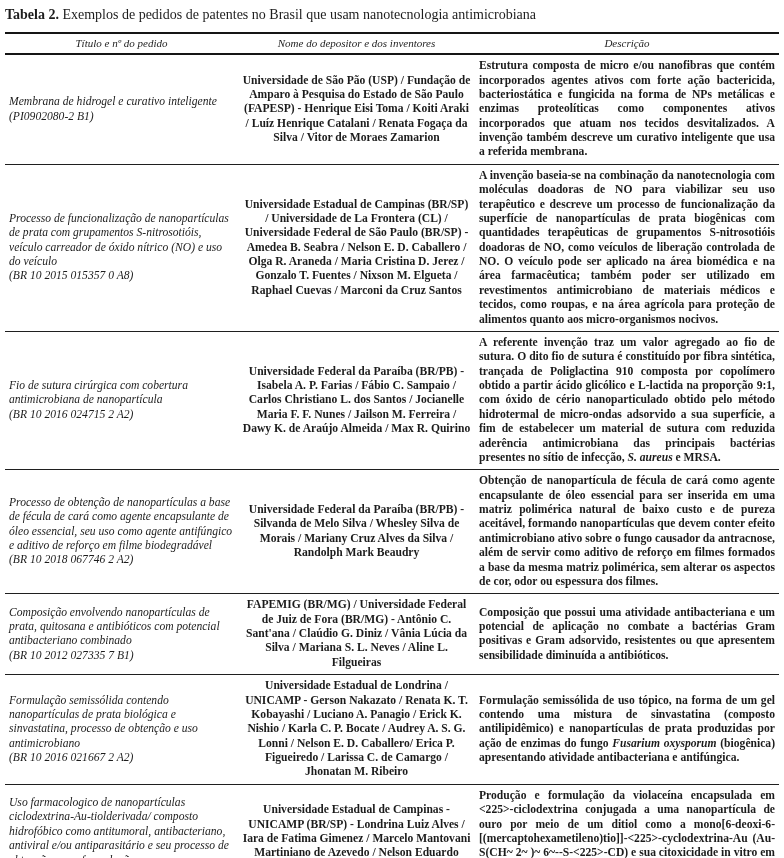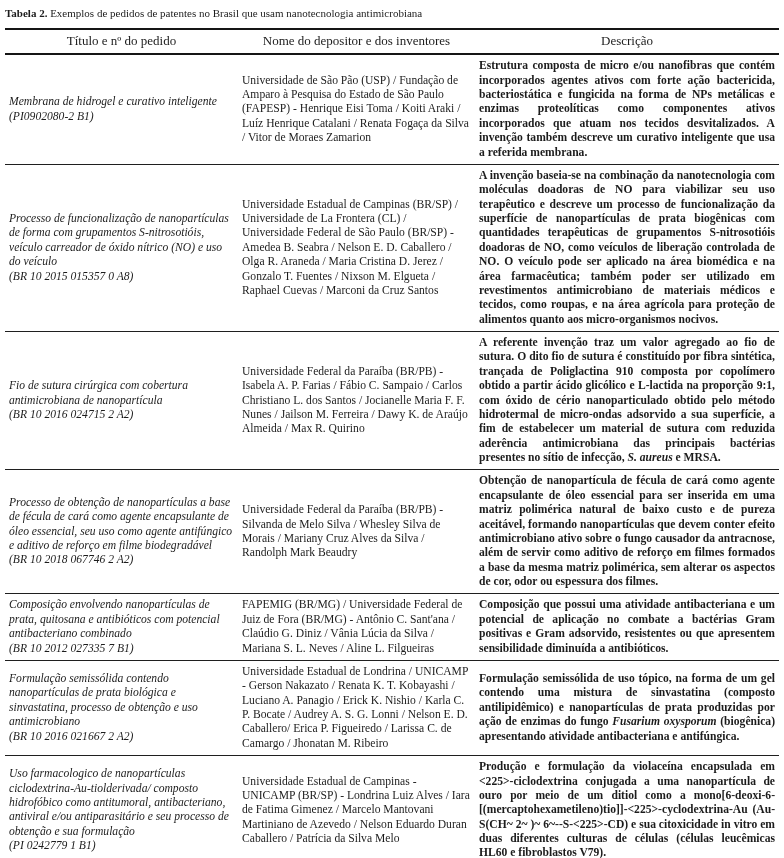--- a/index.html
+++ b/index.html
@@ -4,44 +4,45 @@
 <style>
   * { margin:0; padding:0; box-sizing:border-box; }
   html,body { background:#ffffff; }
   body {
     width:784px; height:858px;
     font-family:"Liberation Serif", serif;
     color:#1c1c1c;
     overflow:hidden;
   }
   .page { padding:6px 5px 0 5px; }
-  .caption { font-size:11px; line-height:1.3; margin-bottom:8px; }
+  .caption { font-size:14px; line-height:1.3; margin-bottom:8px; }
   .caption .lbl { font-weight:bold; }
   table.patents {
     width:100%;
     border-collapse:collapse;
     border-top:2px solid #151515;
     border-bottom:2px solid #151515;
   }
   thead th {
     font-weight:normal;
-    font-size:13px;
+    font-size:11px;
     padding:3px 2px 4px 2px;
     border-bottom:2px solid #151515;
+    font-style:italic;
   }
   tbody tr:not(:first-child) td { border-top:1px solid #1f1f1f;margin-top:40px; }
   td {
     font-size:11.6px;
     line-height:1.24;
     vertical-align:middle;
     padding:4px 4px;
   }
   td.c1 { width:233px; text-align:left; font-style:italic; }
   td.c1 .pnum { font-weight:normal; }
-  td.c2 { width:237px; text-align:left; }
+  td.c2 { width:237px; text-align:center;font-weight:bold; }
   td.c3 { text-align:justify;font-weight:bold; }
   .source { font-size:12px; margin-top:3px; }
 </style>
 </head>
 <body>
 
 <div class="page">
 
   <div class="caption">
     <span class="lbl">Tabela 2.</span><span> Exemplos de pedidos de patentes no Brasil que usam nanotecnologia antimicrobiana</span>
@@ -60,21 +61,21 @@
     <td class="c1">
       <div class="ptitle">Membrana de hidrogel e curativo inteligente</div>
       <div class="pnum">(PI0902080-2 B1)</div>
     </td>
     <td class="c2">Universidade de São Pão (USP) / Fundação de Amparo à Pesquisa do Estado de São Paulo (FAPESP) - Henrique Eisi Toma / Koiti Araki / Luíz Henrique Catalani / Renata Fogaça da Silva / Vitor de Moraes Zamarion</td>
     <td class="c3"><span>Estrutura composta de micro e/ou nanofibras que contém incorporados agentes ativos com forte ação bactericida, bacteriostática e fungicida na forma de NPs metálicas e enzimas proteolíticas como componentes ativos incorporados que atuam nos tecidos desvitalizados. A invenção também descreve um curativo inteligente que usa a referida membrana.</span></td>
   </tr>
 
   <tr>
     <td class="c1">
-      <div class="ptitle">Processo de funcionalização de nanopartículas de forma com grupamentos S-nitrosotióis, veículo carreador de óxido nítrico (NO) e uso do veículo</div>
+      <div class="ptitle">Processo de funcionalização de nanopartículas de prata com grupamentos S-nitrosotióis, veículo carreador de óxido nítrico (NO) e uso do veículo</div>
       <div class="pnum">(BR 10 2015 015357 0 A8)</div>
     </td>
     <td class="c2">Universidade Estadual de Campinas (BR/SP) / Universidade de La Frontera (CL) / Universidade Federal de São Paulo (BR/SP) - Amedea B. Seabra / Nelson E. D. Caballero / Olga R. Araneda / Maria Cristina D. Jerez / Gonzalo T. Fuentes / Nixson M. Elgueta / Raphael Cuevas / Marconi da Cruz Santos</td>
     <td class="c3"><span>A invenção baseia-se na combinação da nanotecnologia com moléculas doadoras de NO para viabilizar seu uso terapêutico e descreve um processo de funcionalização da superfície de nanopartículas de prata biogênicas com quantidades terapêuticas de grupamentos S-nitrosotióis doadoras de NO, como veículos de liberação controlada de NO. O veículo pode ser aplicado na área biomédica e na área farmacêutica; também poder ser utilizado em revestimentos antimicrobiano de materiais médicos e tecidos, como roupas, e na área agrícola para proteção de alimentos quanto aos micro-organismos nocivos.</span></td>
   </tr>
 
   <tr>
     <td class="c1">
       <div class="ptitle">Fio de sutura cirúrgica com cobertura antimicrobiana de nanopartícula</div>
       <div class="pnum">(BR 10 2016 024715 2 A2)</div>

